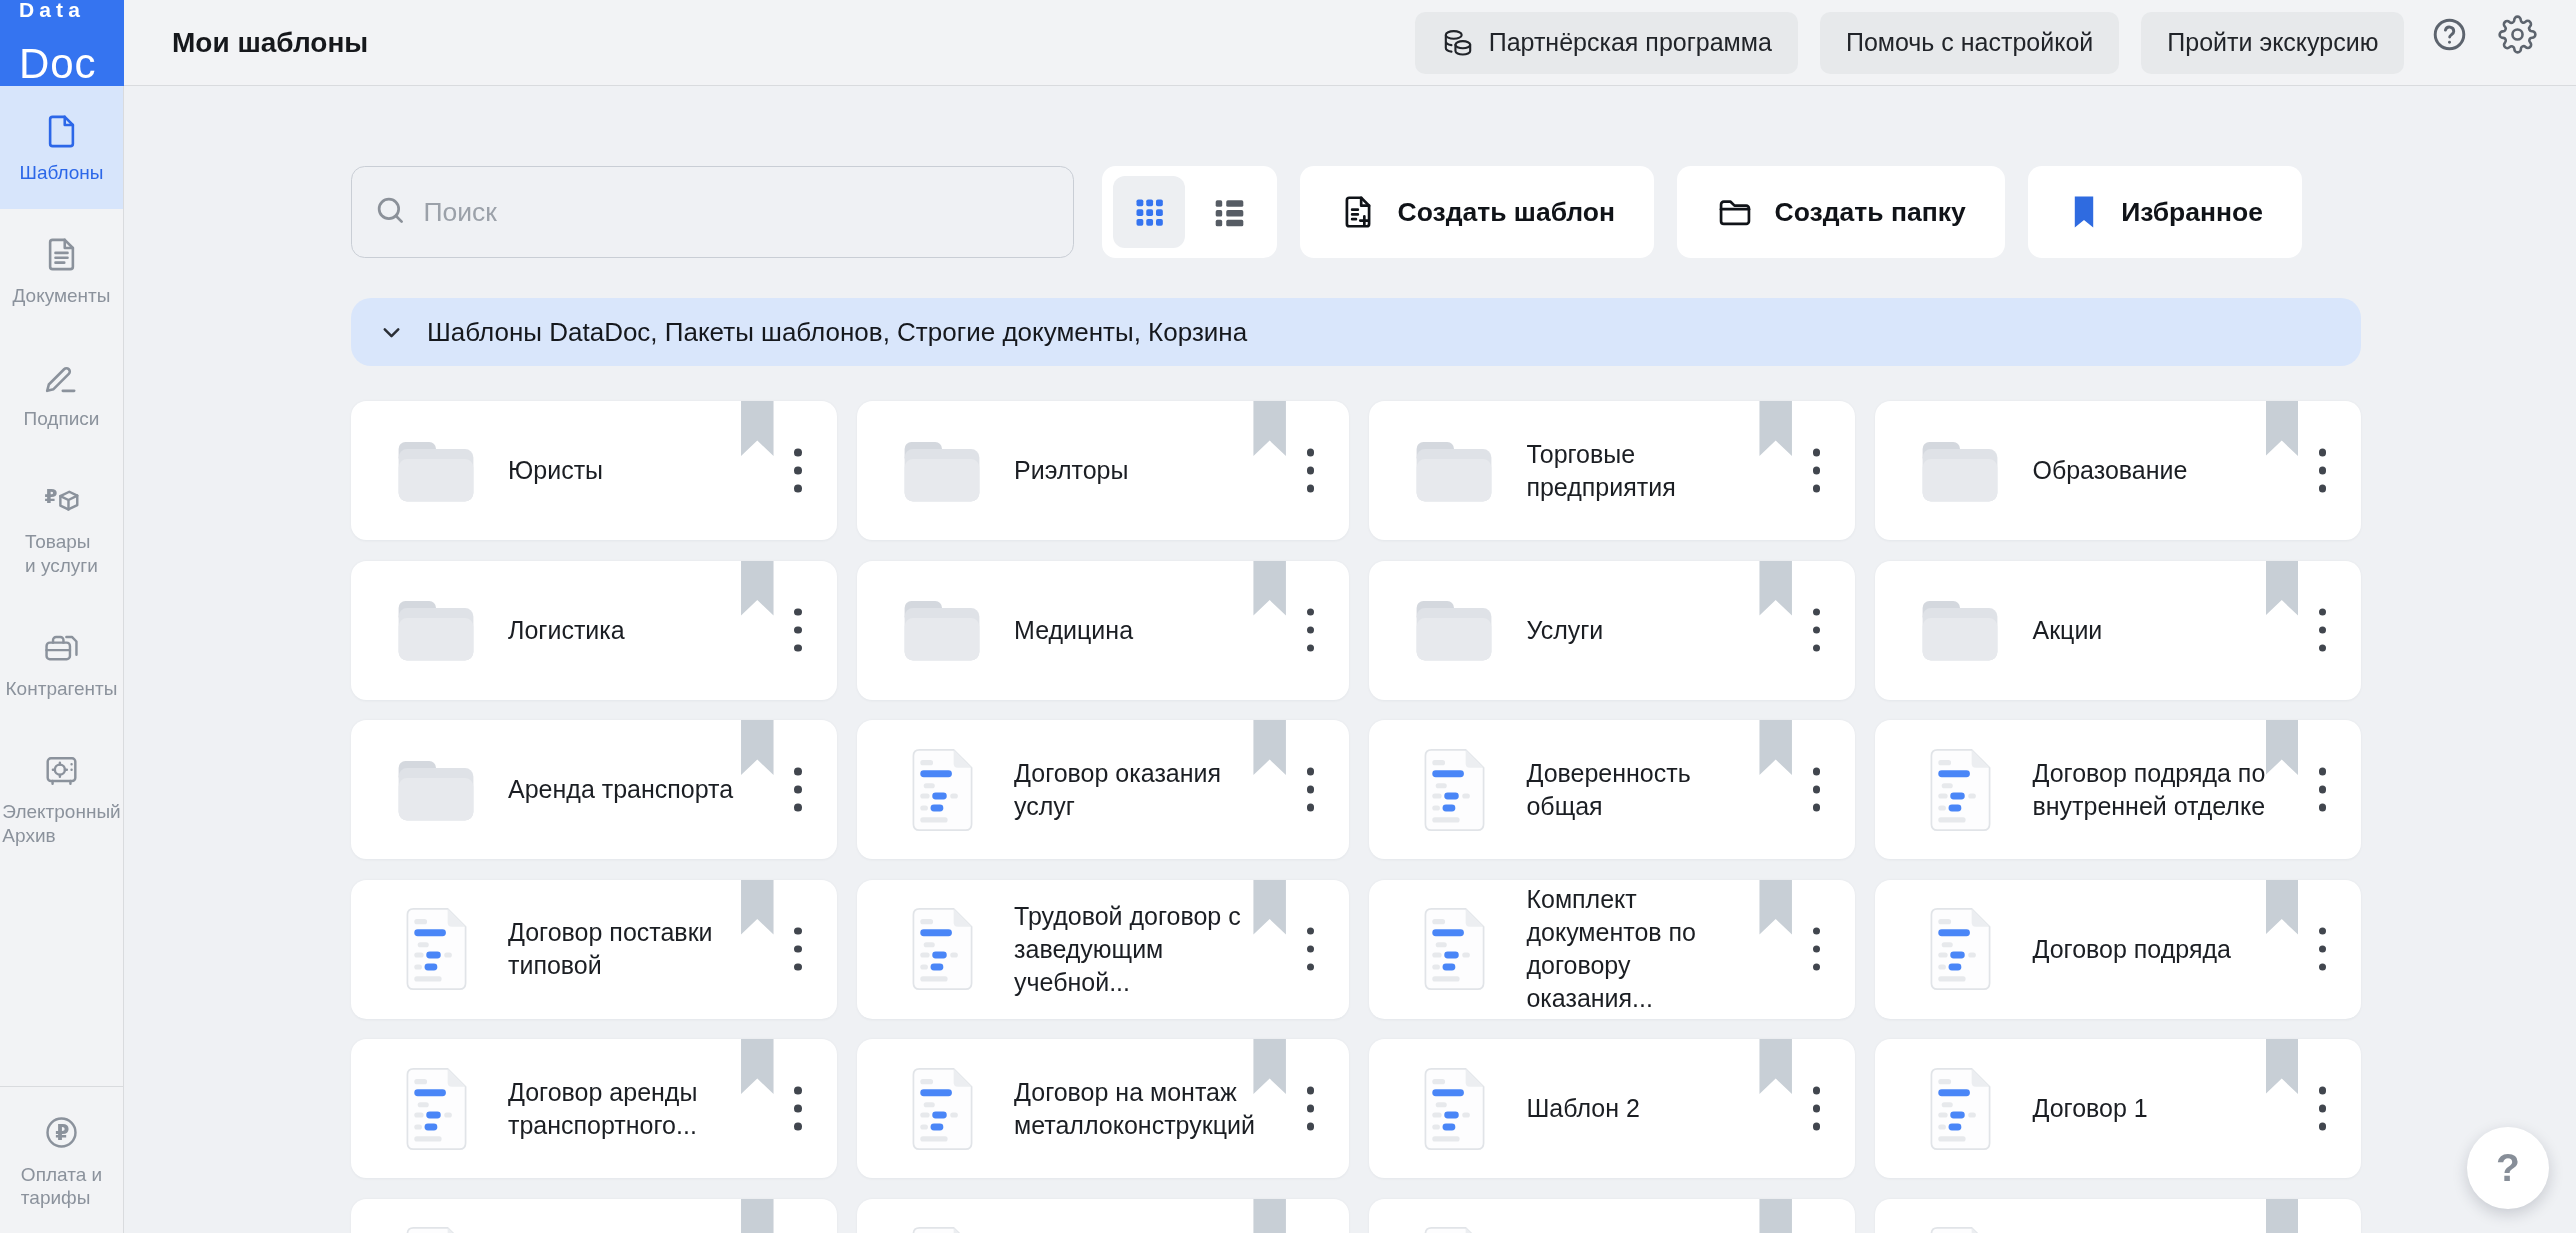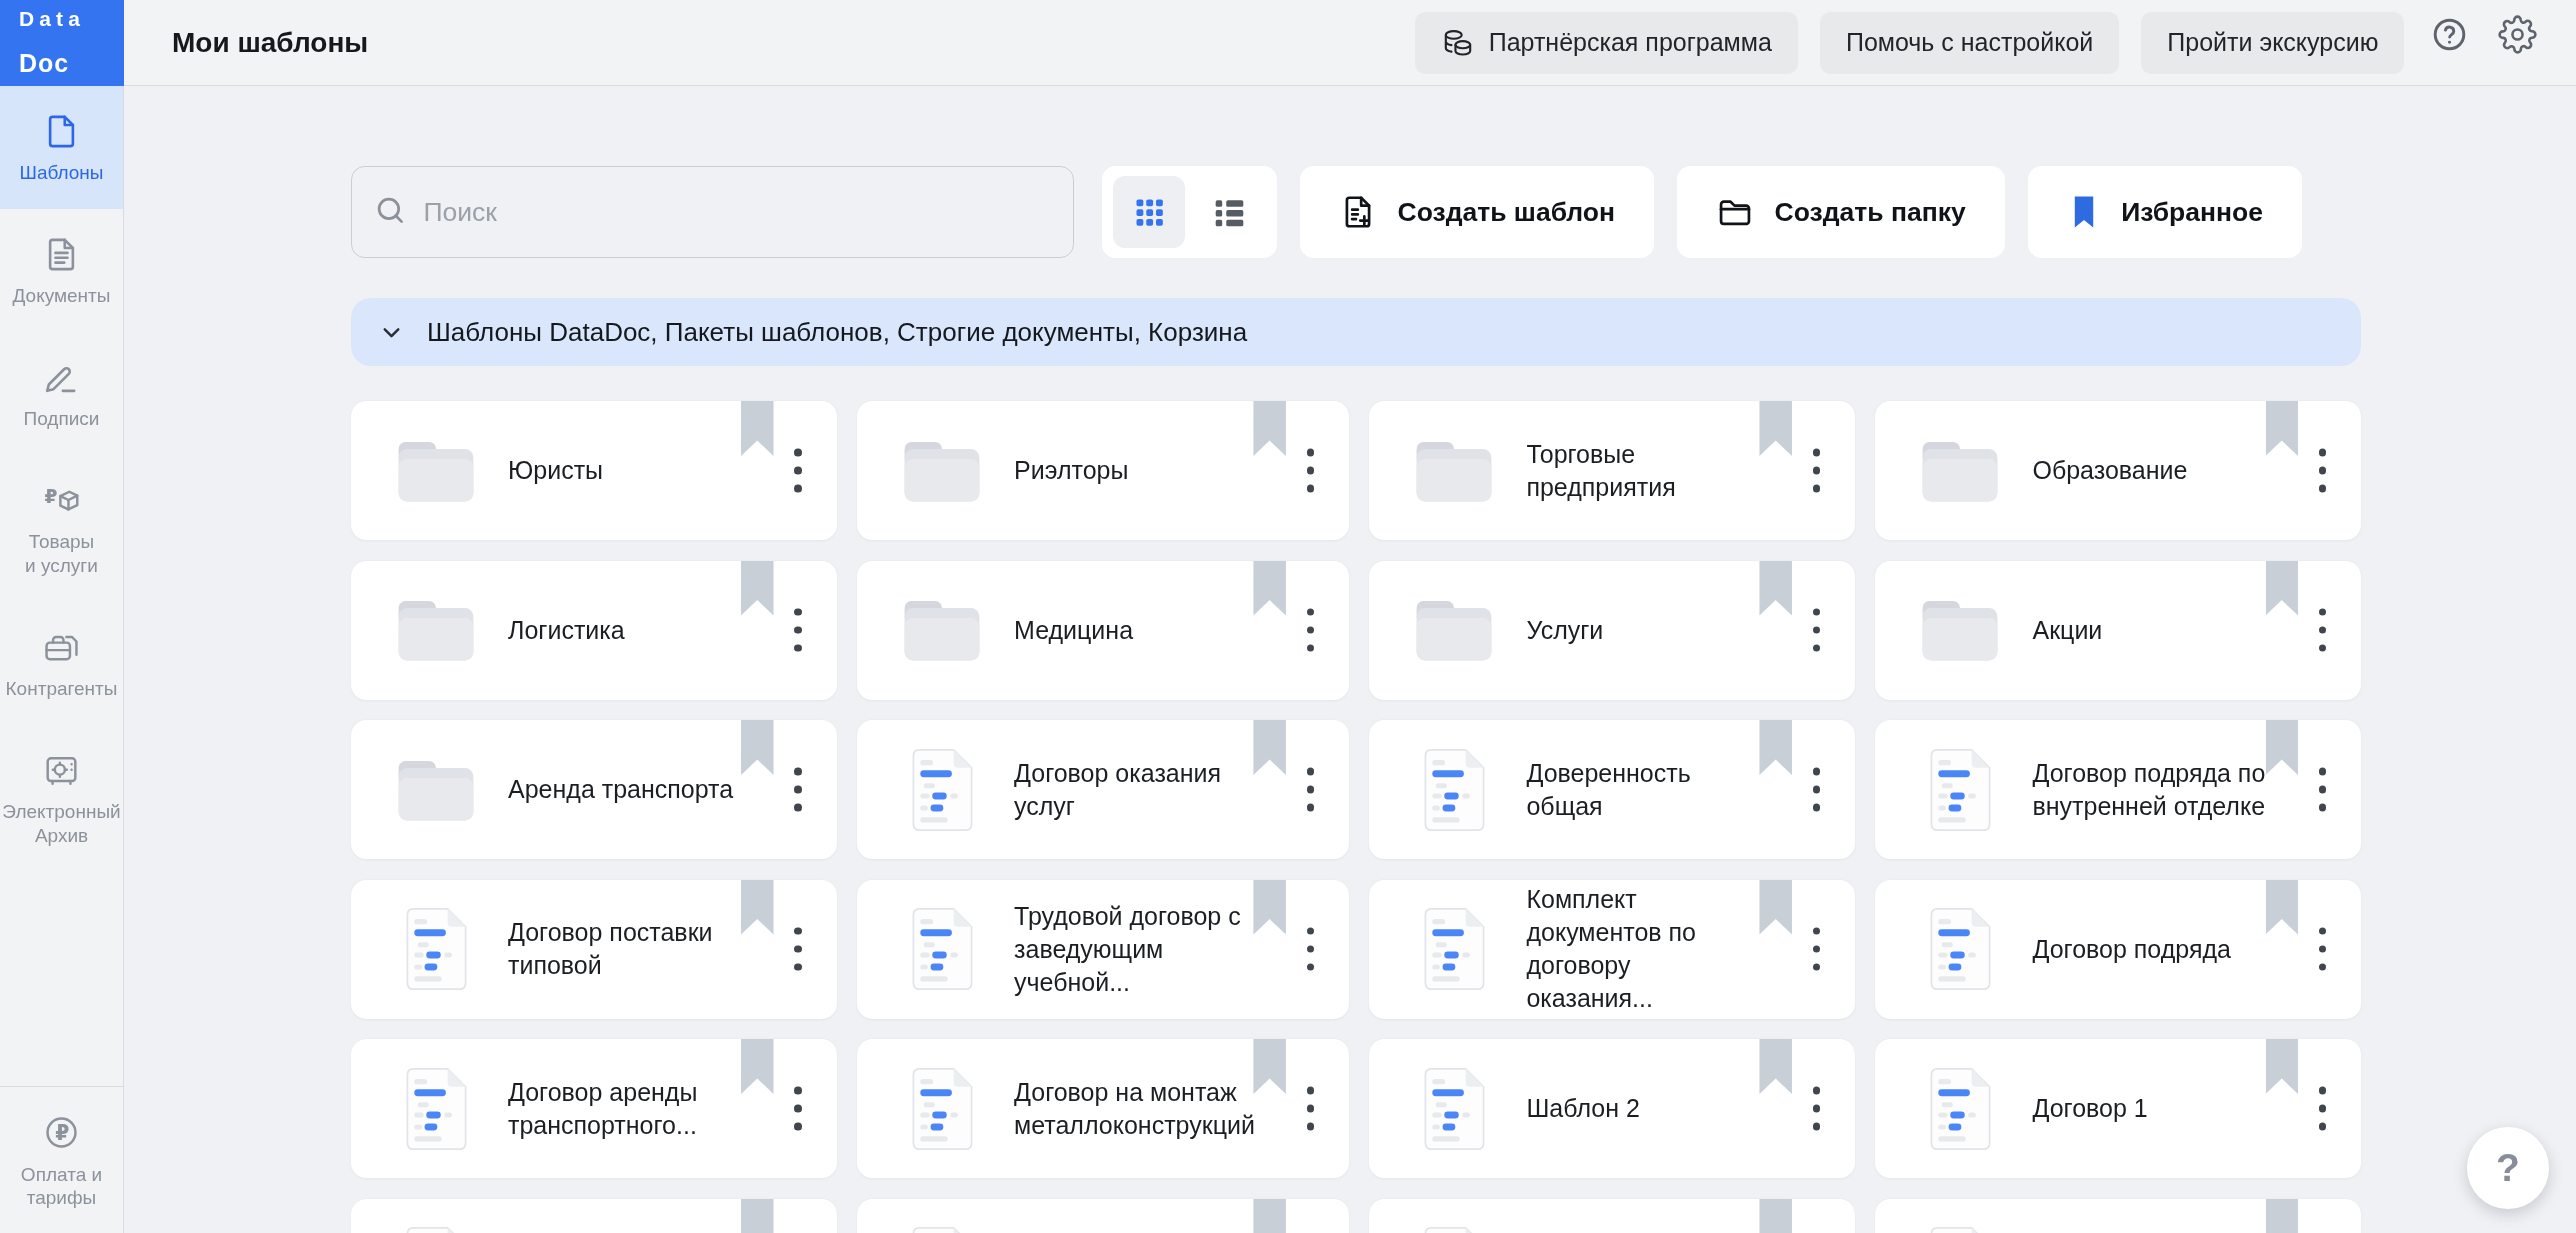--- a/index.html
+++ b/index.html
@@ -7,35 +7,35 @@
   body {
     font-family:"Liberation Sans","DejaVu Sans",sans-serif;
     background:#eff1f4; color:#15181c;
   }
   
   .topbar{ height:86px; display:flex; align-items:center; background:#f2f3f5;
            border-bottom:1.7px solid #d9dbde; position:relative; z-index:3; }
   .logo{ width:124px; height:86px; background:#3574f0; color:#fff; cursor:pointer;
          display:flex; flex-direction:column; justify-content:center; padding-left:19px; }
   .logo .l1{ font-size:21px; font-weight:700; letter-spacing:5.1px; }
-  .logo .l2{ font-size:25px; font-weight:700; letter-spacing:0.9px; margin-top:18px; }
+  .logo .l2{ font-size:42px; font-weight:400; letter-spacing:0.9px; margin-top:18px; }
   .page-title{ margin-left:48px; font-size:28px; font-weight:700; color:#16181c; }
   .topbar-right{ margin-left:auto; display:flex; align-items:flex-start; gap:22px; padding-right:36px; }
   .pill{ height:62px; border:none; border-radius:10.3px; background:#e7e9eb; cursor:pointer;
          display:flex; align-items:center; gap:13.7px; padding:0 26px;
          font-family:inherit; font-size:25px; color:#212429; }
   .icon-btn{ background:none; border:none; cursor:pointer; color:#5d646e;
              display:flex; align-items:center; justify-content:center; padding:3.4px; }
   
   .layout{ display:flex; height:1148px; }
   .sidebar{ width:124px; flex:0 0 124px; background:#f2f3f5; border-right:1.7px solid #d9dbde;
             display:flex; flex-direction:column; }
   .side-item{ display:flex; flex-direction:column; align-items:center; gap:10.3px;
               padding:26px 3.4px 24px; cursor:pointer; color:#8b929c;
-              font-size:19px; line-height:1.25; text-align:center; white-space:pre-line; }
+              font-size:19px; line-height:1.25; text-align:left; white-space:pre-line; }
   .side-item.active{ background:#d7e5fb; color:#2c67e8; }
   .side-spacer{ flex:1; }
   .side-divider{ height:1.7px; background:#d9dbde; }
   
   .main{ flex:1; padding:80px 0 0 227px; }
   .content{ width:2010px; }
   .toolbar{ display:flex; height:92px; margin-bottom:40px; }
   .search{ width:723px; border:1.7px solid #c9ced5; border-radius:13.7px;
            display:flex; align-items:center; gap:17px; padding:16px 22px; color:#8b9199; }
   .search input{ flex:1; border:none; outline:none; background:transparent;

